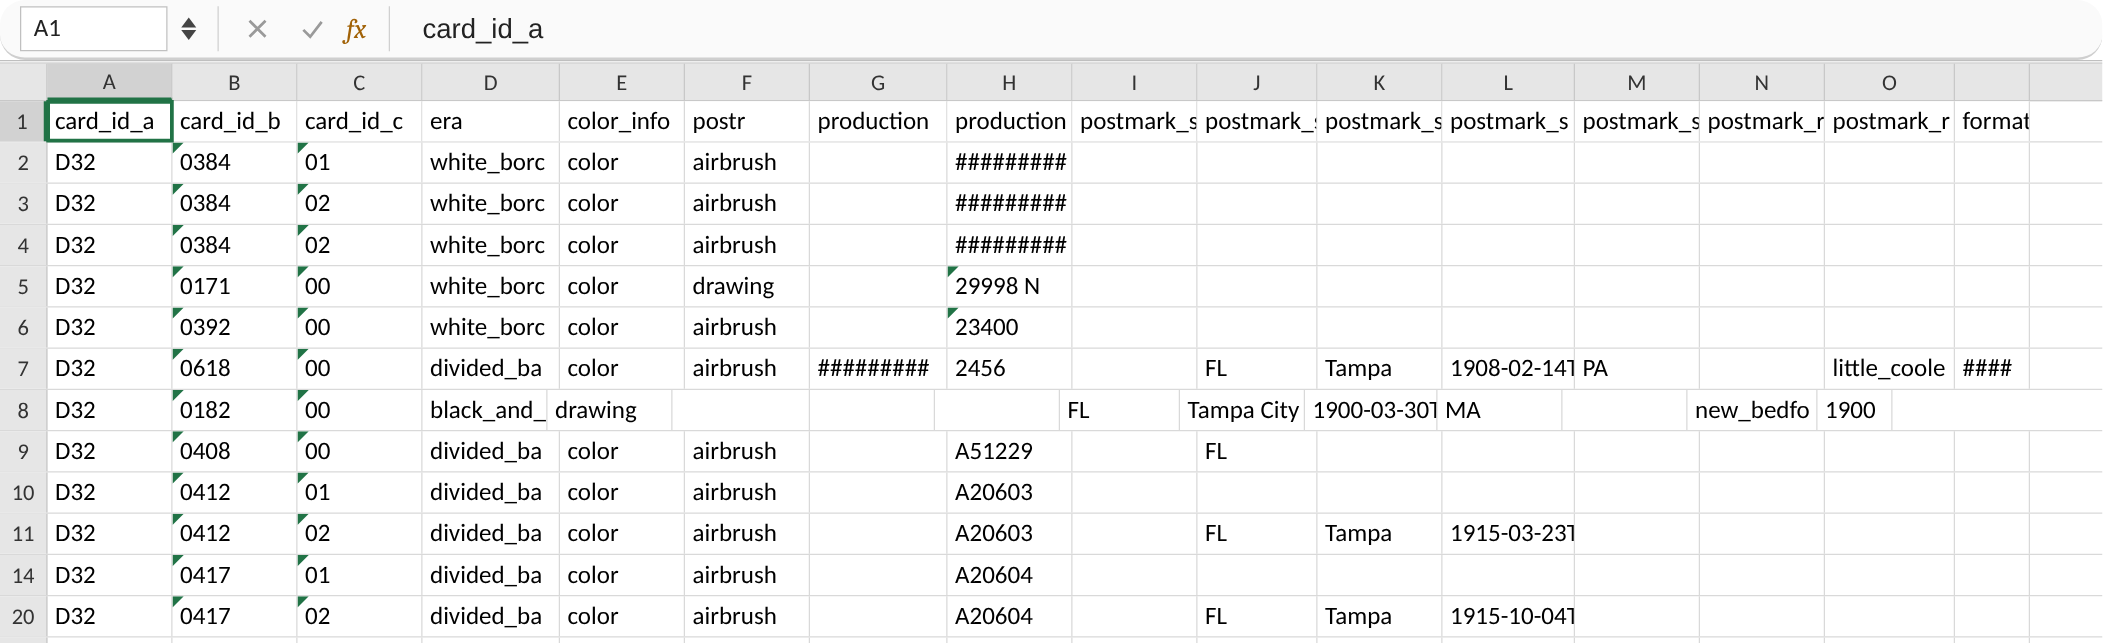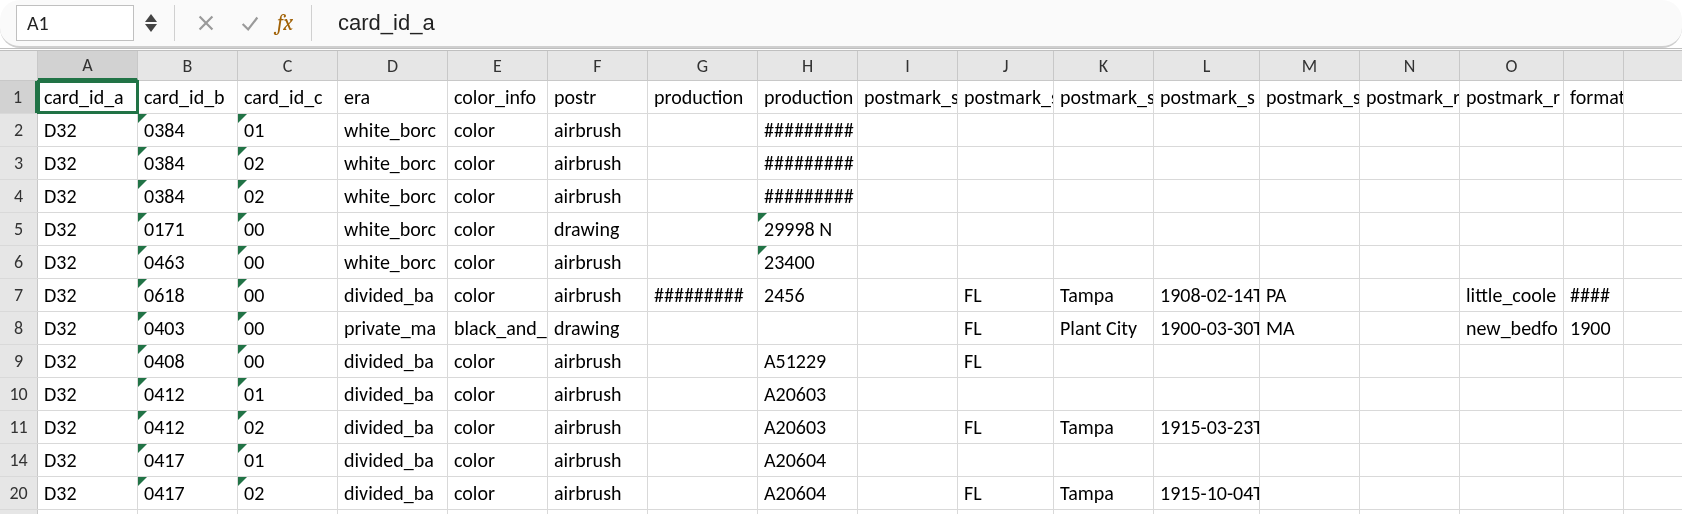--- a/index.html
+++ b/index.html
@@ -309,21 +309,21 @@
         <div class="cell cK"></div>
         <div class="cell cL"></div>
         <div class="cell cM"></div>
         <div class="cell cN"></div>
         <div class="cell cO"></div>
         <div class="cell cP"></div>
       </div>
       <div class="row">
         <div class="rowhdr">6</div>
         <div class="cell cA">D32</div>
-        <div class="cell cB green-tri">0463</div>
+        <div class="cell cB green-tri">0392</div>
         <div class="cell cC green-tri">00</div>
         <div class="cell cD">white_borc</div>
         <div class="cell cE">color</div>
         <div class="cell cF">airbrush</div>
         <div class="cell cG"></div>
         <div class="cell cH green-tri">23400</div>
         <div class="cell cI"></div>
         <div class="cell cJ"></div>
         <div class="cell cK"></div>
         <div class="cell cL"></div>
@@ -347,30 +347,29 @@
         <div class="cell cK">Tampa</div>
         <div class="cell cL">1908-02-14T19:30:00</div>
         <div class="cell cM">PA</div>
         <div class="cell cN"></div>
         <div class="cell cO">little_coole</div>
         <div class="cell cP">####</div>
       </div>
       <div class="row">
         <div class="rowhdr">8</div>
         <div class="cell cA">D32</div>
-        <div class="cell cB green-tri">0403</div>
+        <div class="cell cB green-tri">0182</div>
         <div class="cell cC green-tri">00</div>
-        <div class="cell cD">private_ma</div>
         <div class="cell cE">black_and_</div>
         <div class="cell cF">drawing</div>
         <div class="cell cG"></div>
         <div class="cell cH"></div>
         <div class="cell cI"></div>
         <div class="cell cJ">FL</div>
-        <div class="cell cK">Plant City</div>
+        <div class="cell cK">Tampa City</div>
         <div class="cell cL">1900-03-30T12:00:00</div>
         <div class="cell cM">MA</div>
         <div class="cell cN"></div>
         <div class="cell cO">new_bedfo</div>
         <div class="cell cP">1900</div>
       </div>
       <div class="row">
         <div class="rowhdr">9</div>
         <div class="cell cA">D32</div>
         <div class="cell cB green-tri">0408</div>

